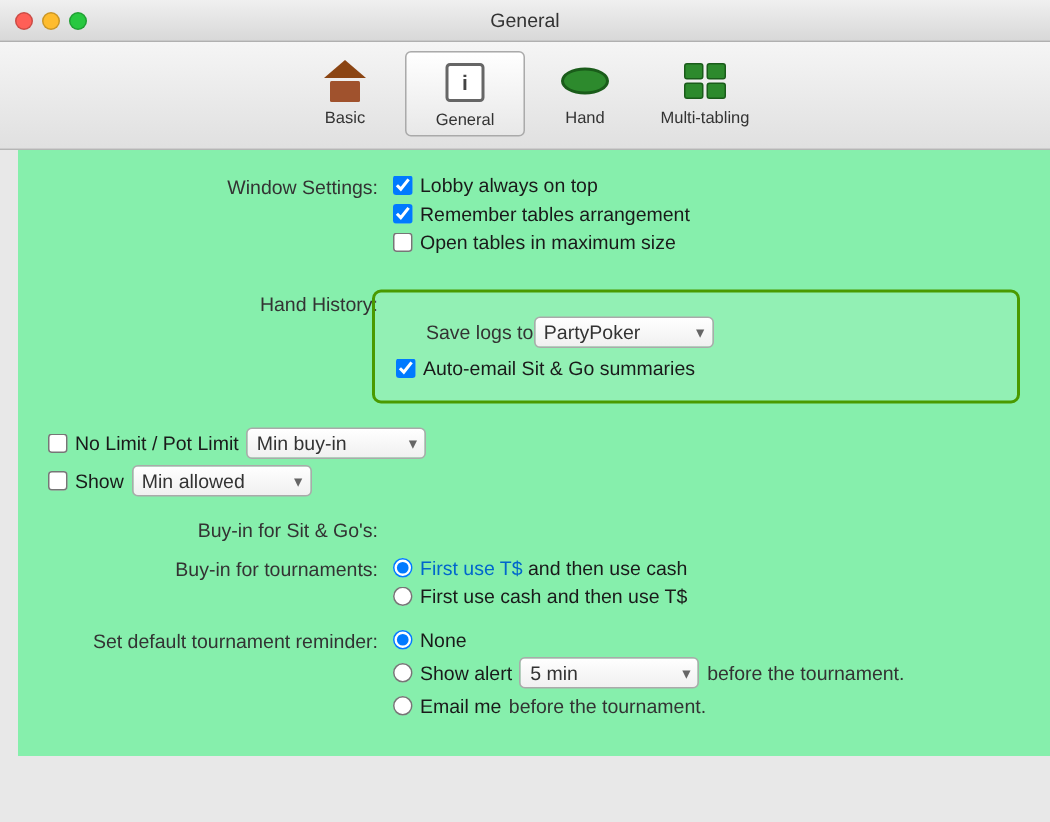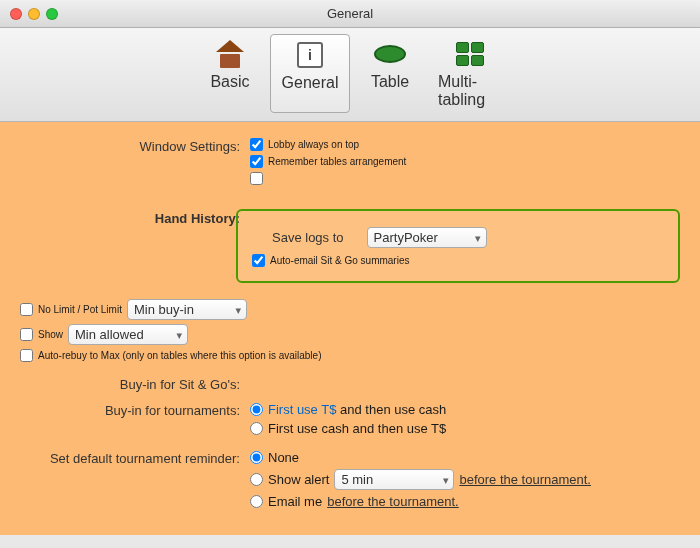--- a/index.html
+++ b/index.html
@@ -61,21 +61,21 @@
       gap: 3px;
     }
     .tab-icon {
       width: 32px;
       height: 32px;
       display: flex;
       align-items: center;
       justify-content: center;
     }
     .tab-label {
-      font-size: 16px;
+      font-size: 11px;
       color: #333;
     }
     
     .house-icon { position: relative; width: 28px; height: 28px; }
     .house-body {
       position: absolute;
       bottom: 0;
       left: 4px;
       width: 20px;
       height: 14px;
@@ -122,21 +122,22 @@
       width: 28px;
       height: 24px;
     }
     .mt-cell {
       background: #2d8a2d;
       border-radius: 2px;
       border: 1px solid #1a5c1a;
     }
     .content {
       padding: 16px 20px;
-      background: #fdba74;
+      background: #86efac;
+      margin-left: 12px;
     }
     .row {
       display: flex;
       align-items: flex-start;
       margin-bottom: 6px;
     }
     .label-col {
       text-align: right;
       min-width: 230px;
       padding-right: 10px;
@@ -148,21 +149,21 @@
     .controls-col {
       flex: 1;
     }
     .checkbox-row {
       display: flex;
       align-items: center;
       gap: 5px;
       margin-bottom: 4px;
     }
     .checkbox-row label {
-      font-size: 10px;
+      font-size: 13px;
       color: #1a1a1a;
       cursor: pointer;
     }
     input[type="checkbox"] {
       width: 13px;
       height: 13px;
       cursor: pointer;
       accent-color: #007aff;
     }
     input[type="radio"] {
@@ -174,21 +175,21 @@
     .hand-history-box {
       border: 2.5px solid #4a9a00;
       border-radius: 6px;
       padding: 10px 14px;
       margin: 10px 0 10px -14px;
       background: rgba(255,255,255,0.1);
     }
     .save-logs-row {
       display: flex;
       align-items: center;
-      gap: 23px;
+      gap: 0;
       margin: 6px 0;
       padding-left: 20px;
     }
     .save-logs-label {
       font-size: 13px;
       color: #333;
       min-width: 70px;
     }
     select {
       font-size: 13px;
@@ -211,21 +212,21 @@
       position: absolute;
       right: 6px;
       top: 50%;
       transform: translateY(-50%);
       font-size: 11px;
       color: #666;
       pointer-events: none;
     }
     .section-gap { margin-top: 10px; }
     .blue-text { color: #0066cc; }
-    .before-text { font-size: 13px; color: #333; text-decoration: underline; }
+    .before-text { font-size: 13px; color: #333; }
     .radio-row {
       display: flex;
       align-items: center;
       gap: 5px;
       margin-bottom: 4px;
     }
     .radio-row label {
       font-size: 13px;
       color: #1a1a1a;
       cursor: pointer;
@@ -264,21 +265,21 @@
     <div class="tab-icon">
       <div class="general-icon">i</div>
     </div>
     <span class="tab-label">General</span>
   </div>
 
   <div class="tab-item">
     <div class="tab-icon" style="display:flex;align-items:center;justify-content:center;">
       <div class="table-icon"></div>
     </div>
-    <span class="tab-label">Table</span>
+    <span class="tab-label">Hand</span>
   </div>
 
   <div class="tab-item">
     <div class="tab-icon" style="display:flex;align-items:center;justify-content:center;">
       <div class="multitable-icon">
         <div class="mt-cell"></div>
         <div class="mt-cell"></div>
         <div class="mt-cell"></div>
         <div class="mt-cell"></div>
       </div>
@@ -295,26 +296,27 @@
       <div class="checkbox-row">
         <input type="checkbox" id="lobby-top" checked="" style="">
         <label for="lobby-top">Lobby always on top</label>
       </div>
       <div class="checkbox-row">
         <input type="checkbox" id="remember-table" checked="" style="">
         <label for="remember-table">Remember tables arrangement</label>
       </div>
       <div class="checkbox-row">
         <input type="checkbox" id="open-max" style="">
+        <label for="open-max">Open tables in maximum size</label>
       </div>
     </div>
   </div>
 
   <div class="row section-gap">
-    <div class="label-col" style="padding-top:12px;font-weight:bold;">Hand History:</div>
+    <div class="label-col" style="padding-top:12px;">Hand History:</div>
     <div class="controls-col">
       <div class="hand-history-box">
         <div class="save-logs-row">
           <span class="save-logs-label">Save logs to</span>
           <div class="select-wrapper">
             <select>
               <option selected="">PartyPoker</option>
               <option>Documents</option>
               <option>Desktop</option>
             </select>
@@ -345,24 +347,20 @@
         <input type="checkbox" id="limit" style="">
         <label for="limit">Show</label>
         <div class="select-wrapper">
           <select>
             <option selected="">Min allowed</option>
             <option>Max allowed</option>
             <option>Custom</option>
           </select>
         </div>
       </div>
-      <div class="checkbox-row">
-        <input type="checkbox" id="autorebuy" style="">
-        <label for="autorebuy">Auto-rebuy to Max (only on tables where this option is available)</label>
-      </div>
     </div>
   </div>
 
   <div class="row section-gap">
     <div class="label-col">Buy-in for Sit &amp; Go's:</div>
   </div>
 
   <div class="row section-gap">
     <div class="label-col">Buy-in for tournaments:</div>
     <div class="controls-col">

